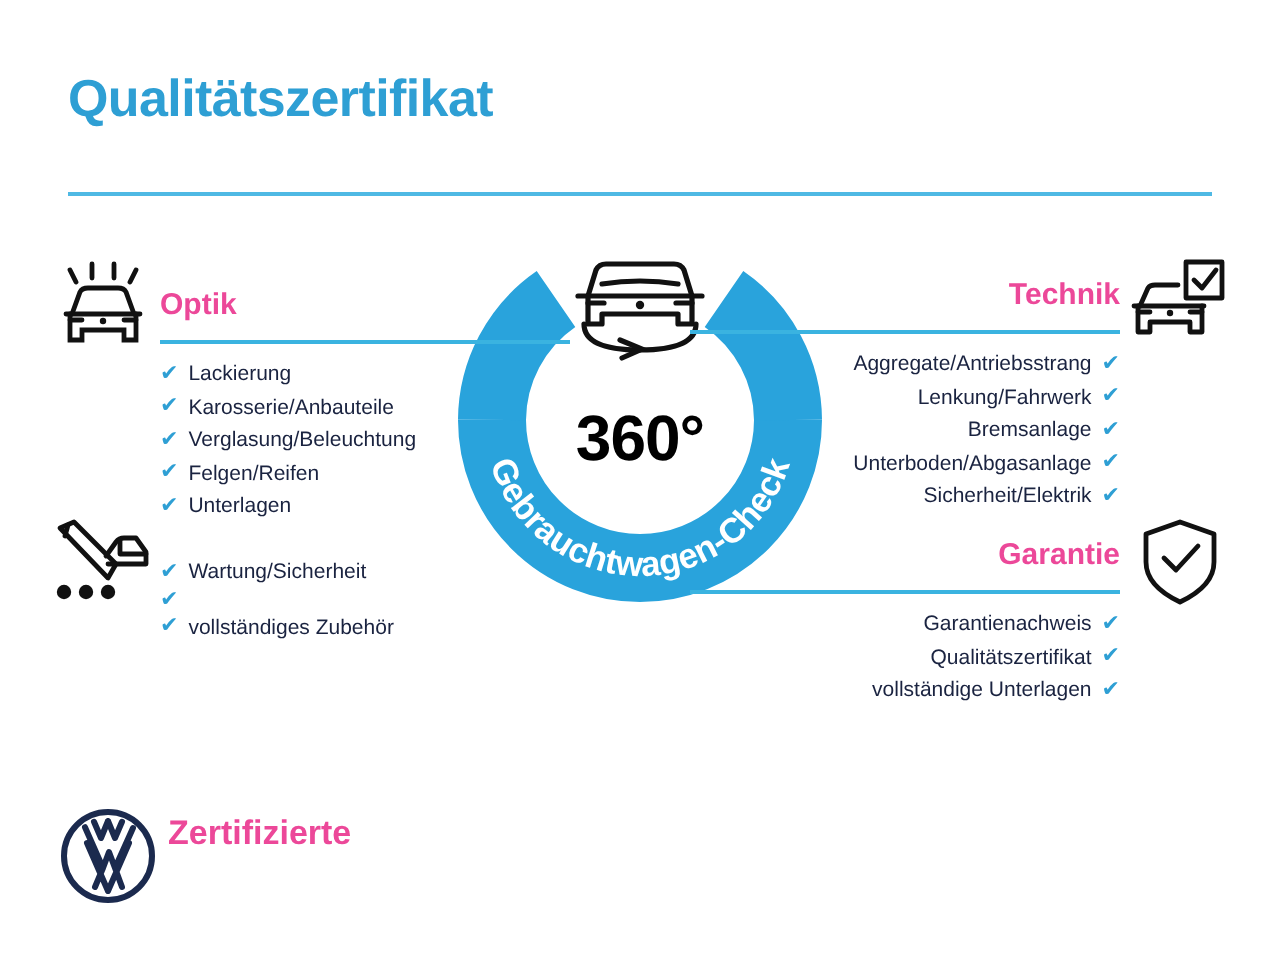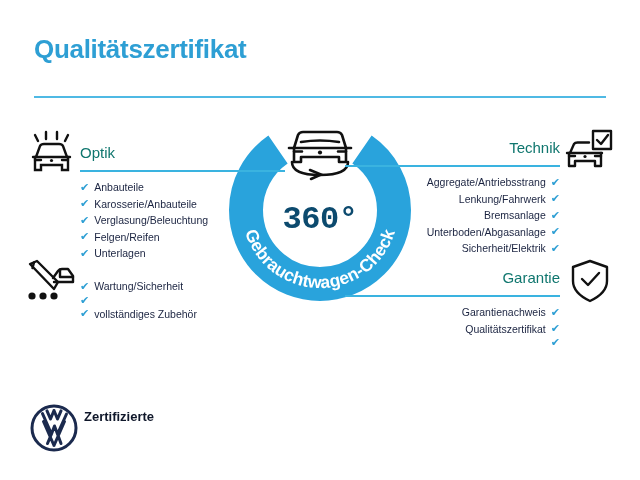--- a/index.html
+++ b/index.html
@@ -18,21 +18,21 @@
   }
   .title-rule{
     position:absolute;left:34px;top:96px;width:572px;height:2px;
     background:#4fb9e4;
   }
 
   
   .section{position:absolute;}
   .sec-head{position:relative;height:26px;}
   .sec-title{
-    font-size:15px;font-weight:normal;color:#0f766e;
+    font-size:15px;font-weight:bold;color:#ec4899;
     line-height:20px;white-space:nowrap;
   }
   .sec-rule{position:absolute;height:2px;background:#3ab3e0;bottom:-3px;}
   .items{margin-top:10px;}
   .item{
     font-size:10.5px;line-height:16.5px;color:#1a2340;
     white-space:nowrap;display:flex;align-items:center;gap:5px;
   }
   .chk{color:#2e9fd4;font-size:11px;font-weight:bold;line-height:11px;}
 
@@ -62,31 +62,30 @@
   #icon-wartung {left:24px; top:258px;}
   #icon-technik {left:562px;top:128px;}
   #icon-garantie{left:568px;top:258px;}
 
   
   .badge{position:absolute;left:222px;top:112px;width:196px;height:196px;}
   .badge svg{display:block;}
   .badge .deg{
     position:absolute;left:0;top:0;width:196px;height:196px;
     display:flex;align-items:center;justify-content:center;
-    font-size:32px;font-weight:bold;color:#0c4a6e;letter-spacing:-0.5px;
+    font-size:32px;font-weight:bold;color:#000000;letter-spacing:-0.5px;
     padding-top:18px;box-sizing:border-box;
     pointer-events:none;
-    font-family:Liberation Mono, monospace;
   }
 
   
   .vw{position:absolute;left:30px;top:404px;}
   .vw-text{
     position:absolute;left:84px;top:409px;
-    font-size:13px;font-weight:bold;line-height:16px;color:#0f172a;
+    font-size:17px;font-weight:bold;line-height:16px;color:#ec4899;
   }
 </style>
 </head>
 <body>
 
 <div class="page">
 
   <div class="title">Qualitätszertifikat</div>
   <div class="title-rule"></div>
 
@@ -174,21 +173,21 @@
   </div>
 
   <div class="section left" id="sec-optik">
     <div class="sec-head">
       <div class="sec-title">Optik</div>
       <div class="sec-rule"></div>
     </div>
     <div class="items">
       <div class="item">
           <span class="chk">✔</span>
-          <span>Anbauteile</span>
+          <span>Lackierung</span>
         </div>
       <div class="item">
           <span class="chk">✔</span>
           <span>Karosserie/Anbauteile</span>
         </div>
       <div class="item">
           <span class="chk">✔</span>
           <span>Verglasung/Beleuchtung</span>
         </div>
       <div class="item">
@@ -255,20 +254,21 @@
     <div class="items">
       <div class="item">
           <span>Garantienachweis</span>
           <span class="chk">✔</span>
         </div>
       <div class="item">
           <span>Qualitätszertifikat</span>
           <span class="chk">✔</span>
         </div>
       <div class="item">
+          <span>vollständige Unterlagen</span>
           <span class="chk">✔</span>
         </div>
     </div>
   </div>
 
   <div class="vw">
     <svg width="48" height="48" viewBox="0 0 48 48">
       <circle cx="24" cy="24" r="22" fill="none" stroke="#1b2a4e" stroke-width="3"></circle>
       <path d="M24 6.5 L27.5 15 L31 6.9 M24 6.5 L20.5 15 L17 6.9
                M12.5 9.6 L21.5 30 L24.5 22 L27.5 30 L36.5 10

